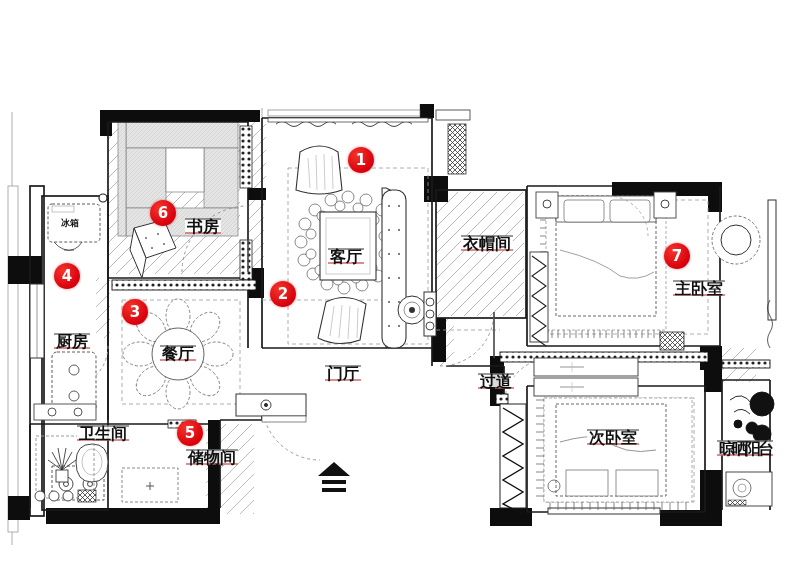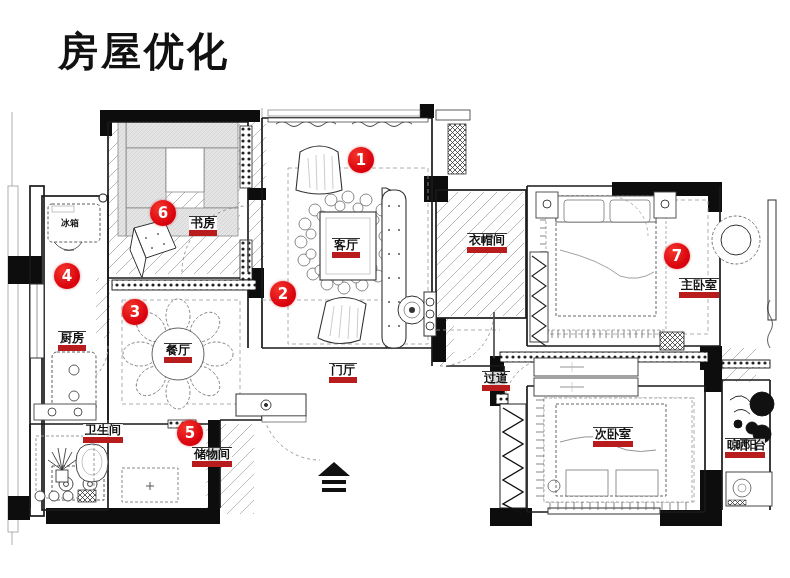--- a/index.html
+++ b/index.html
@@ -3,35 +3,34 @@
 <meta charset="utf-8">
 <style>
   html,body{margin:0;padding:0;background:#ffffff;}
   body{width:790px;height:578px;overflow:hidden;
        font-family:"Liberation Sans","DejaVu Sans",sans-serif;}
   #stage{position:relative;width:790px;height:578px;background:#fff;}
   #title{position:absolute;left:58px;top:24px;font-family:"Liberation Serif","DejaVu Serif",serif;
          font-weight:bold;font-size:40px;letter-spacing:3px;color:#111;}
   #plan{position:absolute;left:0;top:0;width:790px;height:578px;}
   .room-label{position:absolute;font-family:"Liberation Sans","DejaVu Sans",sans-serif;
-              font-weight:bold;font-size:12px;color:#111;white-space:nowrap;
-              border-top:1px solid #333;border-bottom:6px solid #b91c1c;padding:0 2px;
+              font-weight:bold;font-size:16px;color:#111;white-space:nowrap;
+              border-top:1px solid #333;border-bottom:1px solid #b91c1c;padding:0 2px;
               background:rgba(255,255,255,.85);line-height:13px;}
   .room-label.small{font-size:9px;border:none;background:transparent;}
   .marker{position:absolute;width:26px;height:26px;border-radius:50%;
           background:radial-gradient(circle at 35% 30%,#f4342b,#d8000c 70%);
           color:#fff;font-weight:bold;font-size:15px;line-height:26px;text-align:center;
           font-family:"DejaVu Sans",sans-serif;box-shadow:0 0 3px rgba(180,0,0,.45);}
 </style>
 </head>
 <body>
 
 <div id="stage">
 
-  <div id="title">房屋优化</div>
 
   <svg id="plan" viewBox="0 0 790 578">
     <defs>
       <pattern id="hatchDiag" width="13" height="13" patternUnits="userSpaceOnUse">
         <path d="M0,13 L13,0" stroke="#777" stroke-width="0.7" fill="none"></path>
       </pattern>
       <pattern id="hatchFine" width="5" height="5" patternUnits="userSpaceOnUse">
         <path d="M0,5 L5,0" stroke="#999" stroke-width="0.5" fill="none"></path>
       </pattern>
       <pattern id="brickWall" width="6" height="6" patternUnits="userSpaceOnUse">
@@ -439,21 +438,21 @@
       <g>
         <path d="M334,462 l16,14 l-32,0 z" fill="#111"></path>
         <rect x="322" y="480" width="24" height="4" fill="#111"></rect>
         <rect x="322" y="488" width="24" height="4" fill="#111"></rect>
       </g>
 
     </g>
   </svg>
 
   <div>
-    <div class="room-label" style="left:346px;top:248px;transform:translate(-50%,-50%);">客厅</div>
+    <div class="room-label" style="left:346px;top:256px;transform:translate(-50%,-50%);">客厅</div>
     <div class="room-label" style="left:203px;top:226px;transform:translate(-50%,-50%);">书房</div>
     <div class="room-label" style="left:72px;top:341px;transform:translate(-50%,-50%);">厨房</div>
     <div class="room-label" style="left:178px;top:353px;transform:translate(-50%,-50%);">餐厅</div>
     <div class="room-label" style="left:343px;top:373px;transform:translate(-50%,-50%);">门厅</div>
     <div class="room-label" style="left:459px;top:381px;transform:translate(-50%,-50%);margin-left:37px;">过道</div>
     <div class="room-label" style="left:487px;top:243px;transform:translate(-50%,-50%);">衣帽间</div>
     <div class="room-label" style="left:699px;top:288px;transform:translate(-50%,-50%);">主卧室</div>
     <div class="room-label" style="left:613px;top:437px;transform:translate(-50%,-50%);">次卧室</div>
     <div class="room-label" style="left:103px;top:433px;transform:translate(-50%,-50%);text-align:right;">卫生间</div>
     <div class="room-label" style="left:190px;top:457px;transform:translate(-50%,-50%);margin-left:22px;">储物间</div>

